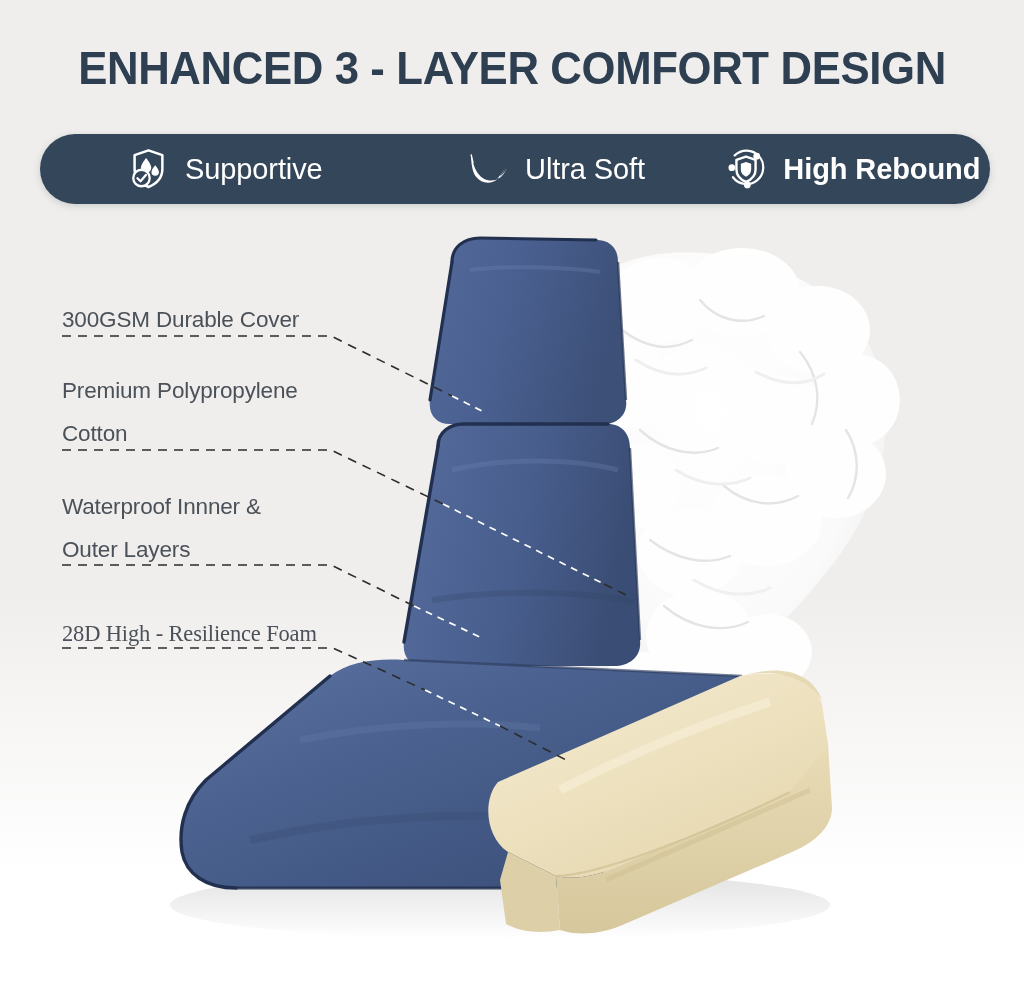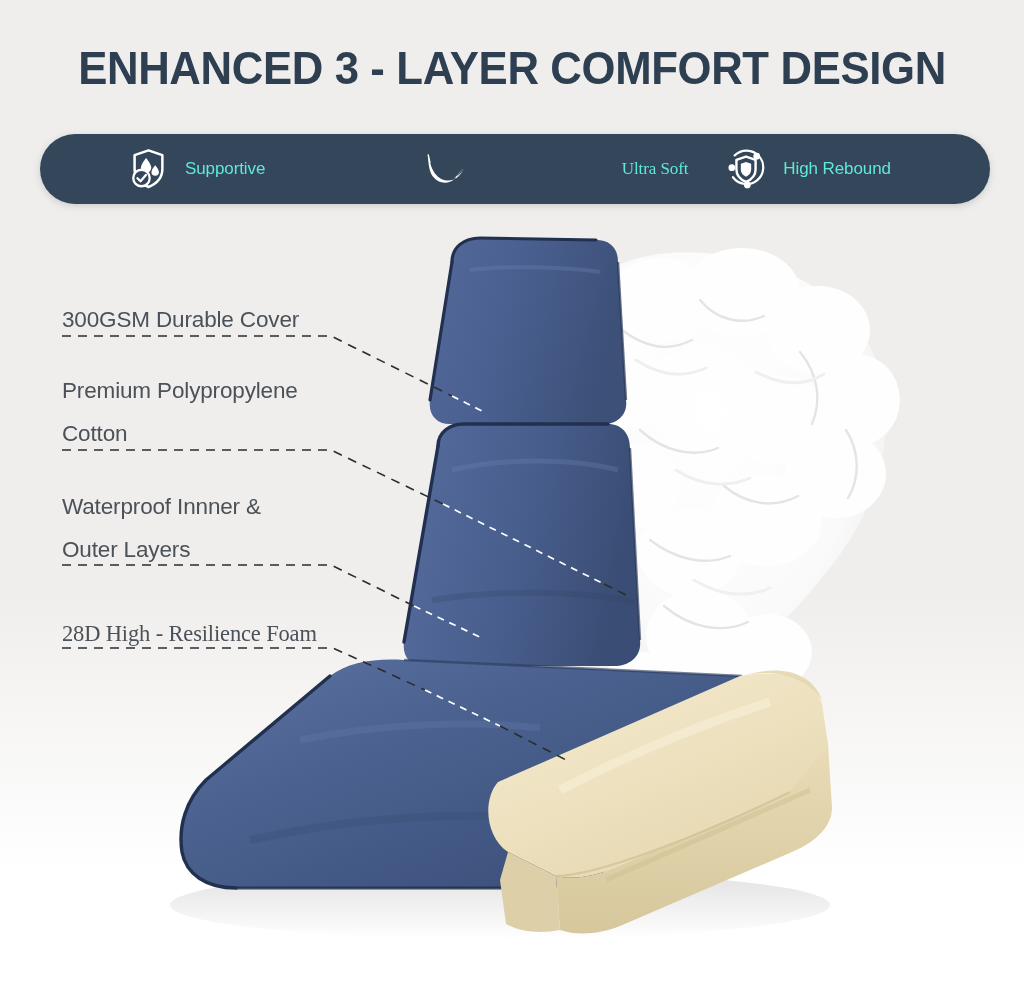--- a/index.html
+++ b/index.html
@@ -47,29 +47,29 @@
   }
   .feature-item {
     flex:1 1 0;
     display:flex;
     align-items:center;
     justify-content:center;
     gap:14px;
     height:100%;
   }
   .feature-item:nth-child(1){ justify-content:flex-start; padding-left:85px; }
-  .feature-item:nth-child(2){ justify-content:space-between; padding-left:30px;font-family:Liberation Serif, serif; }
-  .feature-item:nth-child(3){ justify-content:flex-start; padding-left:35px; }
+  .feature-item:nth-child(2){ justify-content:center; padding-left:30px; }
+  .feature-item:nth-child(3){ justify-content:flex-start; padding-left:35px;font-weight:bold; }
 
   .feature-icon { width:46px; height:46px; flex:0 0 46px;
                   display:flex; align-items:center; justify-content:center; }
   .feature-icon svg { width:100%; height:100%; display:block; }
   .feature-label {
-    color:#5eead4;
-    font-size:17px;
+    color:#ffffff;
+    font-size:29px;
     letter-spacing:-0.1px;
     white-space:nowrap;
   }
 
   
   .callout {
     position:absolute;
     color:#4b5158;
     font-size:22.5px;
     line-height:43px;

